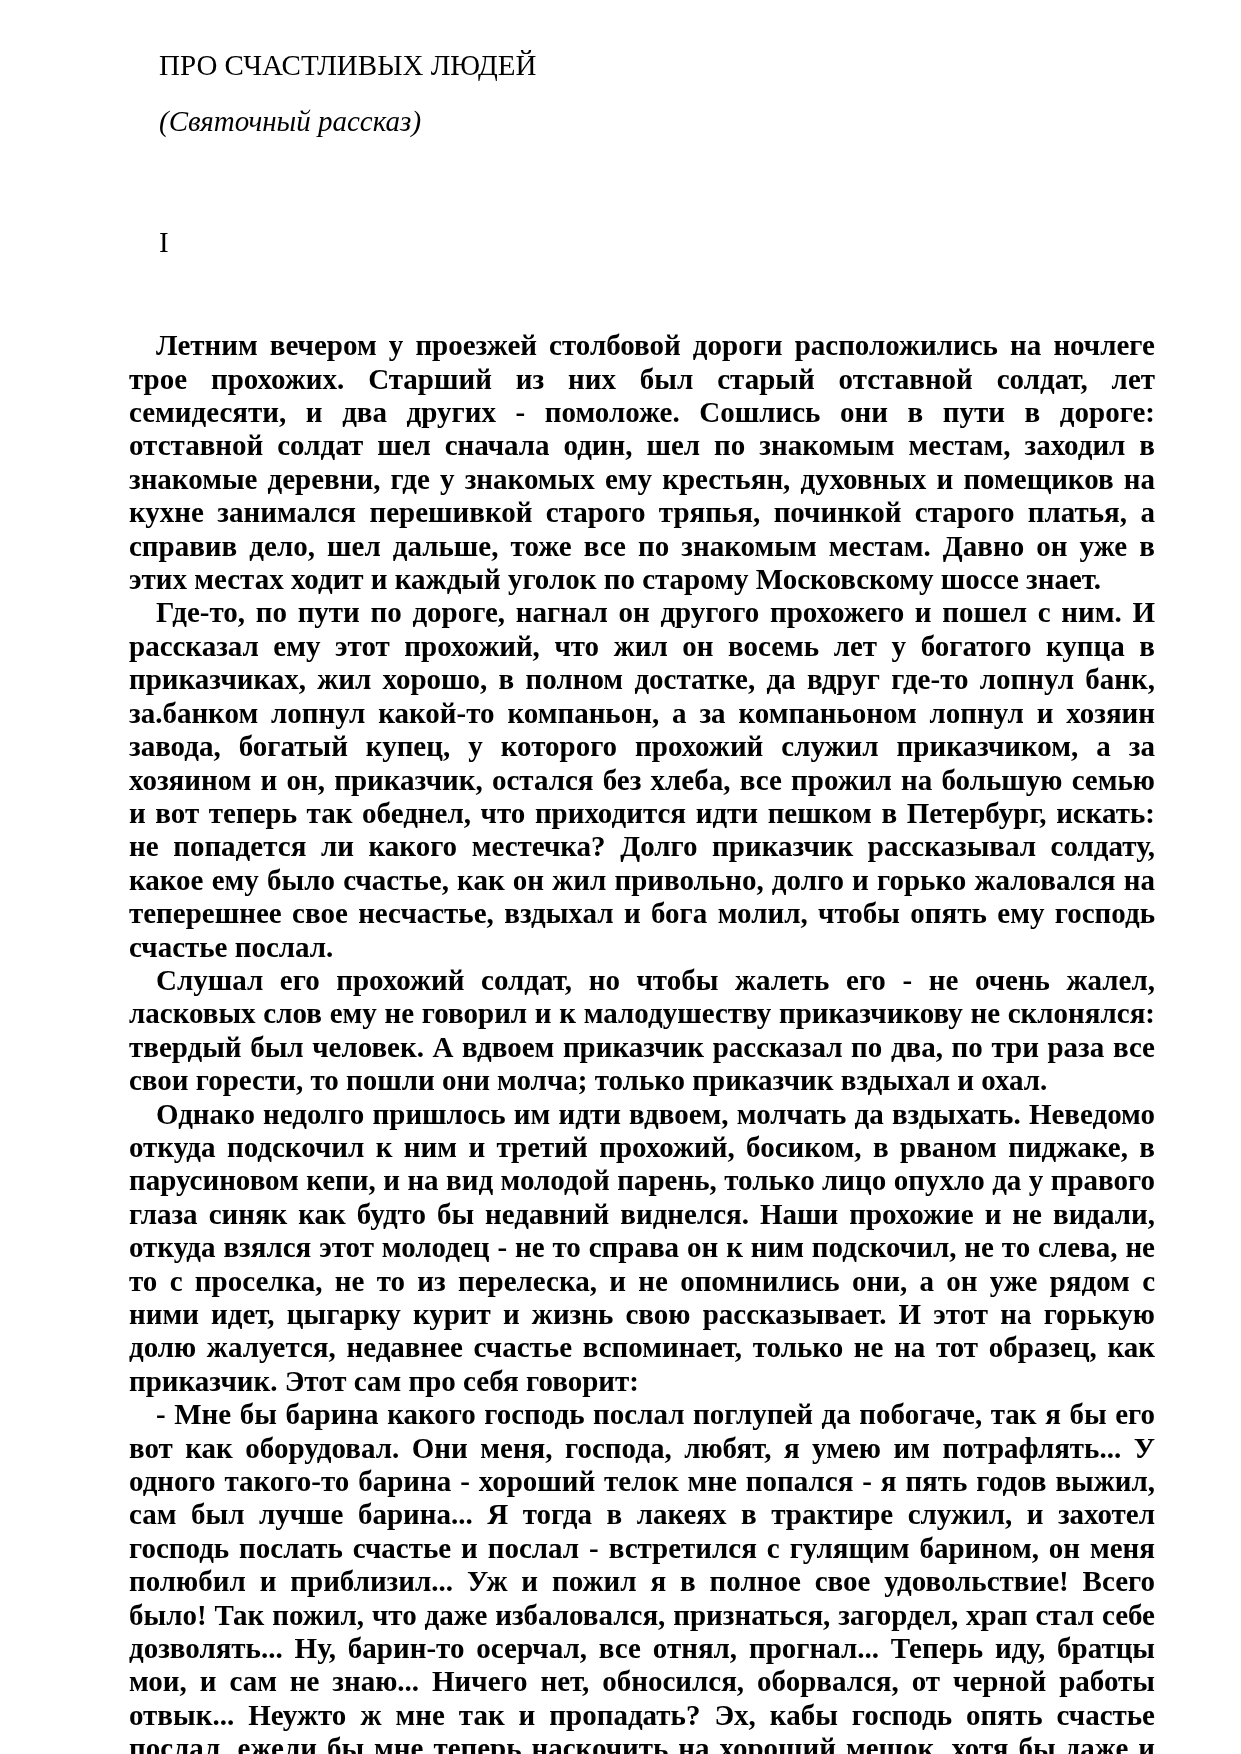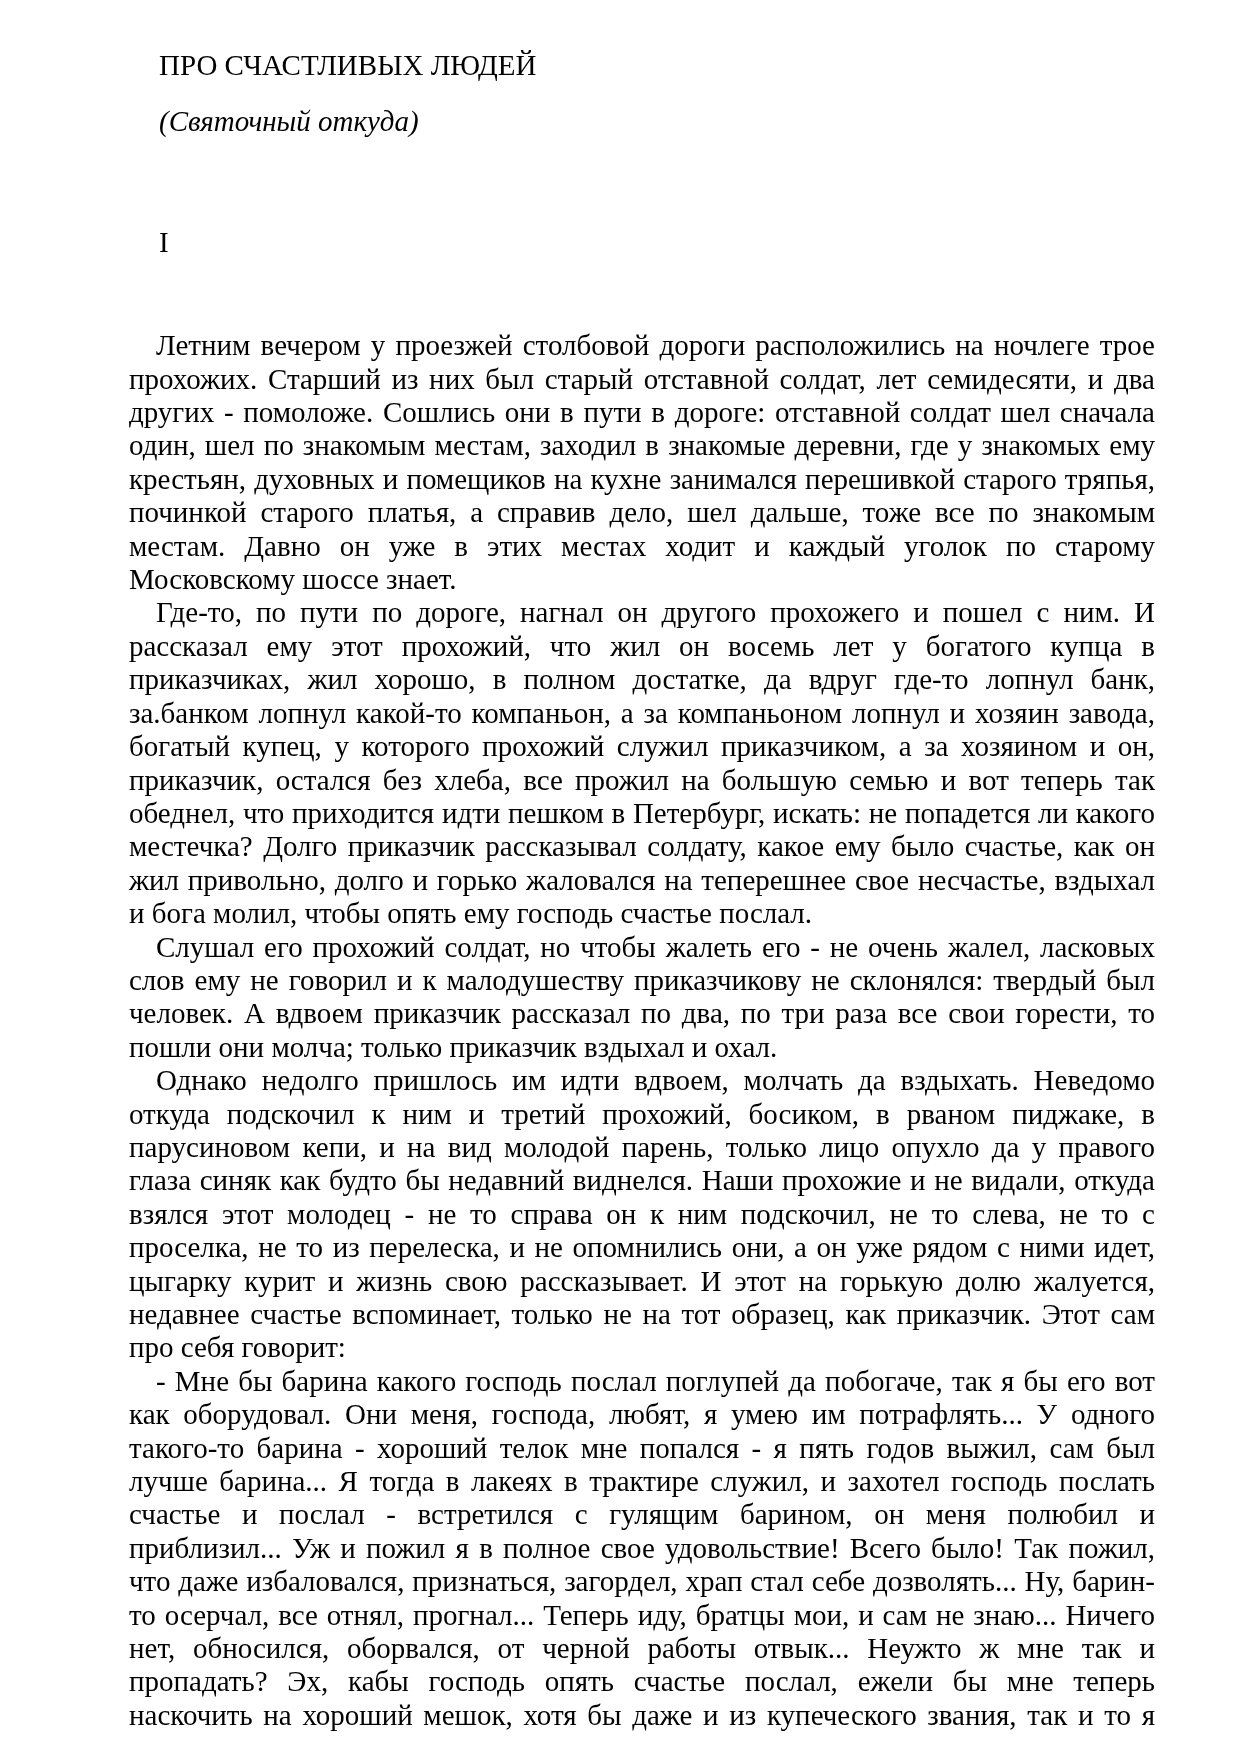--- a/index.html
+++ b/index.html
@@ -40,34 +40,35 @@
   }
   .story-body {
     margin-top: 70px;
     text-align: justify;
   }
   .para {
     margin: 0;
     padding: 0;
     text-indent: 27px;
     hyphens: none;
+    font-weight: bold;
     -webkit-hyphens: none;
   }
   .para.cut {
     
     text-align-last: justify;
   }
 </style>
 </head>
 <body>
 
 <div class="page">
   <h1 class="title">ПРО СЧАСТЛИВЫХ ЛЮДЕЙ</h1>
 
-  <p class="subtitle">(Святочный откуда)</p>
+  <p class="subtitle">(Святочный рассказ)</p>
 
   <div class="section-number">I</div>
 
   <div class="story-body">
     <p class="para">Летним вечером у проезжей столбовой дороги расположились на ночлеге трое прохожих. Старший из них был старый отставной солдат, лет семидесяти, и два других - помоложе. Сошлись они в пути в дороге: отставной солдат шел сначала один, шел по знакомым местам, заходил в знакомые деревни, где у знакомых ему крестьян, духовных и помещиков на кухне занимался перешивкой старого тряпья, починкой старого платья, а справив дело, шел дальше, тоже все по знакомым местам. Давно он уже в этих местах ходит и каждый уголок по старому Московскому шоссе знает.</p>
     <p class="para">Где-то, по пути по дороге, нагнал он другого прохожего и пошел с ним. И рассказал ему этот прохожий, что жил он восемь лет у богатого купца в приказчиках, жил хорошо, в полном достатке, да вдруг где-то лопнул банк, за.банком лопнул какой-то компаньон, а за компаньоном лопнул и хозяин завода, богатый купец, у которого прохожий служил приказчиком, а за хозяином и он, приказчик, остался без хлеба, все прожил на большую семью и вот теперь так обеднел, что приходится идти пешком в Петербург, искать: не попадется ли какого местечка? Долго приказчик рассказывал солдату, какое ему было счастье, как он жил привольно, долго и горько жаловался на теперешнее свое несчастье, вздыхал и бога молил, чтобы опять ему господь счастье послал.</p>
     <p class="para">Слушал его прохожий солдат, но чтобы жалеть его - не очень жалел, ласковых слов ему не говорил и к малодушеству приказчикову не склонялся: твердый был человек. А вдвоем приказчик рассказал по два, по три раза все свои горести, то пошли они молча; только приказчик вздыхал и охал.</p>
     <p class="para">Однако недолго пришлось им идти вдвоем, молчать да вздыхать. Неведомо откуда подскочил к ним и третий прохожий, босиком, в рваном пиджаке, в парусиновом кепи, и на вид молодой парень, только лицо опухло да у правого глаза синяк как будто бы недавний виднелся. Наши прохожие и не видали, откуда взялся этот молодец - не то справа он к ним подскочил, не то слева, не то с проселка, не то из перелеска, и не опомнились они, а он уже рядом с ними идет, цыгарку курит и жизнь свою рассказывает. И этот на горькую долю жалуется, недавнее счастье вспоминает, только не на тот образец, как приказчик. Этот сам про себя говорит:</p>
     <p class="para cut">- Мне бы барина какого господь послал поглупей да побогаче, так я бы его вот как оборудовал. Они меня, господа, любят, я умею им потрафлять... У одного такого-то барина - хороший телок мне попался - я пять годов выжил, сам был лучше барина... Я тогда в лакеях в трактире служил, и захотел господь послать счастье и послал - встретился с гулящим барином, он меня полюбил и приблизил... Уж и пожил я в полное свое удовольствие! Всего было! Так пожил, что даже избаловался, признаться, загордел, храп стал себе дозволять... Ну, барин-то осерчал, все отнял, прогнал... Теперь иду, братцы мои, и сам не знаю... Ничего нет, обносился, оборвался, от черной работы отвык... Неужто ж мне так и пропадать? Эх, кабы господь опять счастье послал, ежели бы мне теперь наскочить на хороший мешок, хотя бы даже и из купеческого звания, так и то я</p>
   </div>

